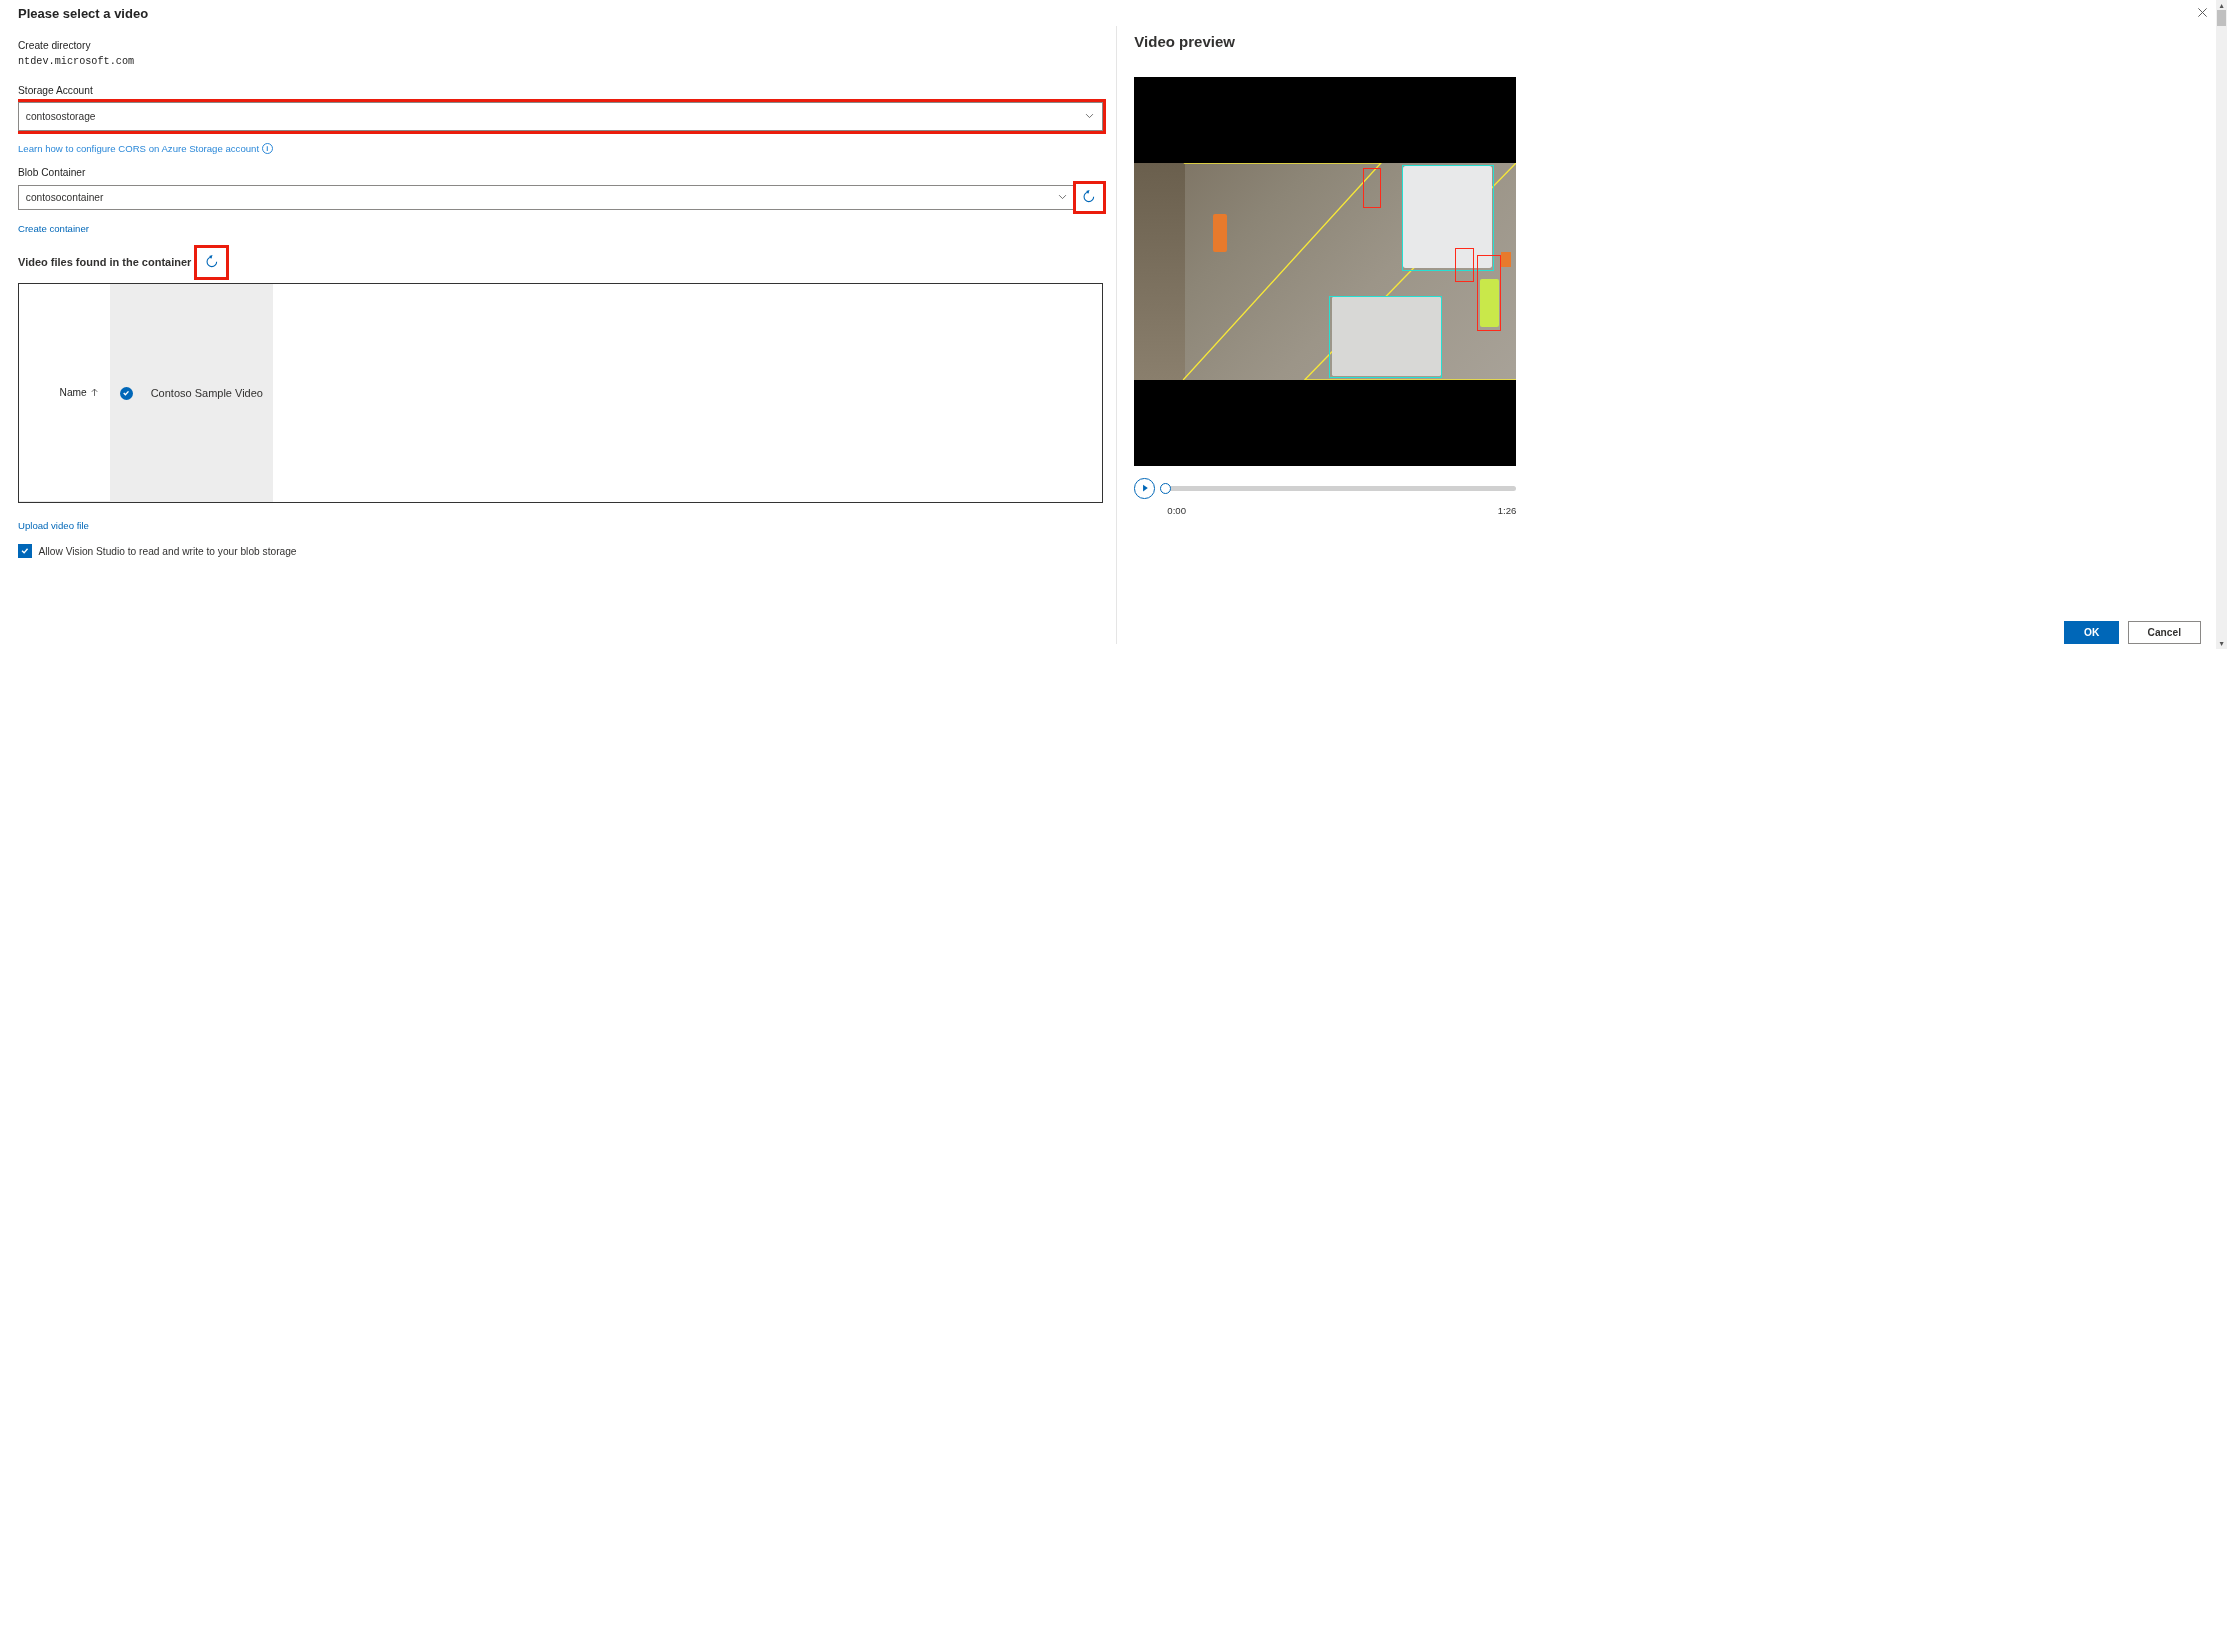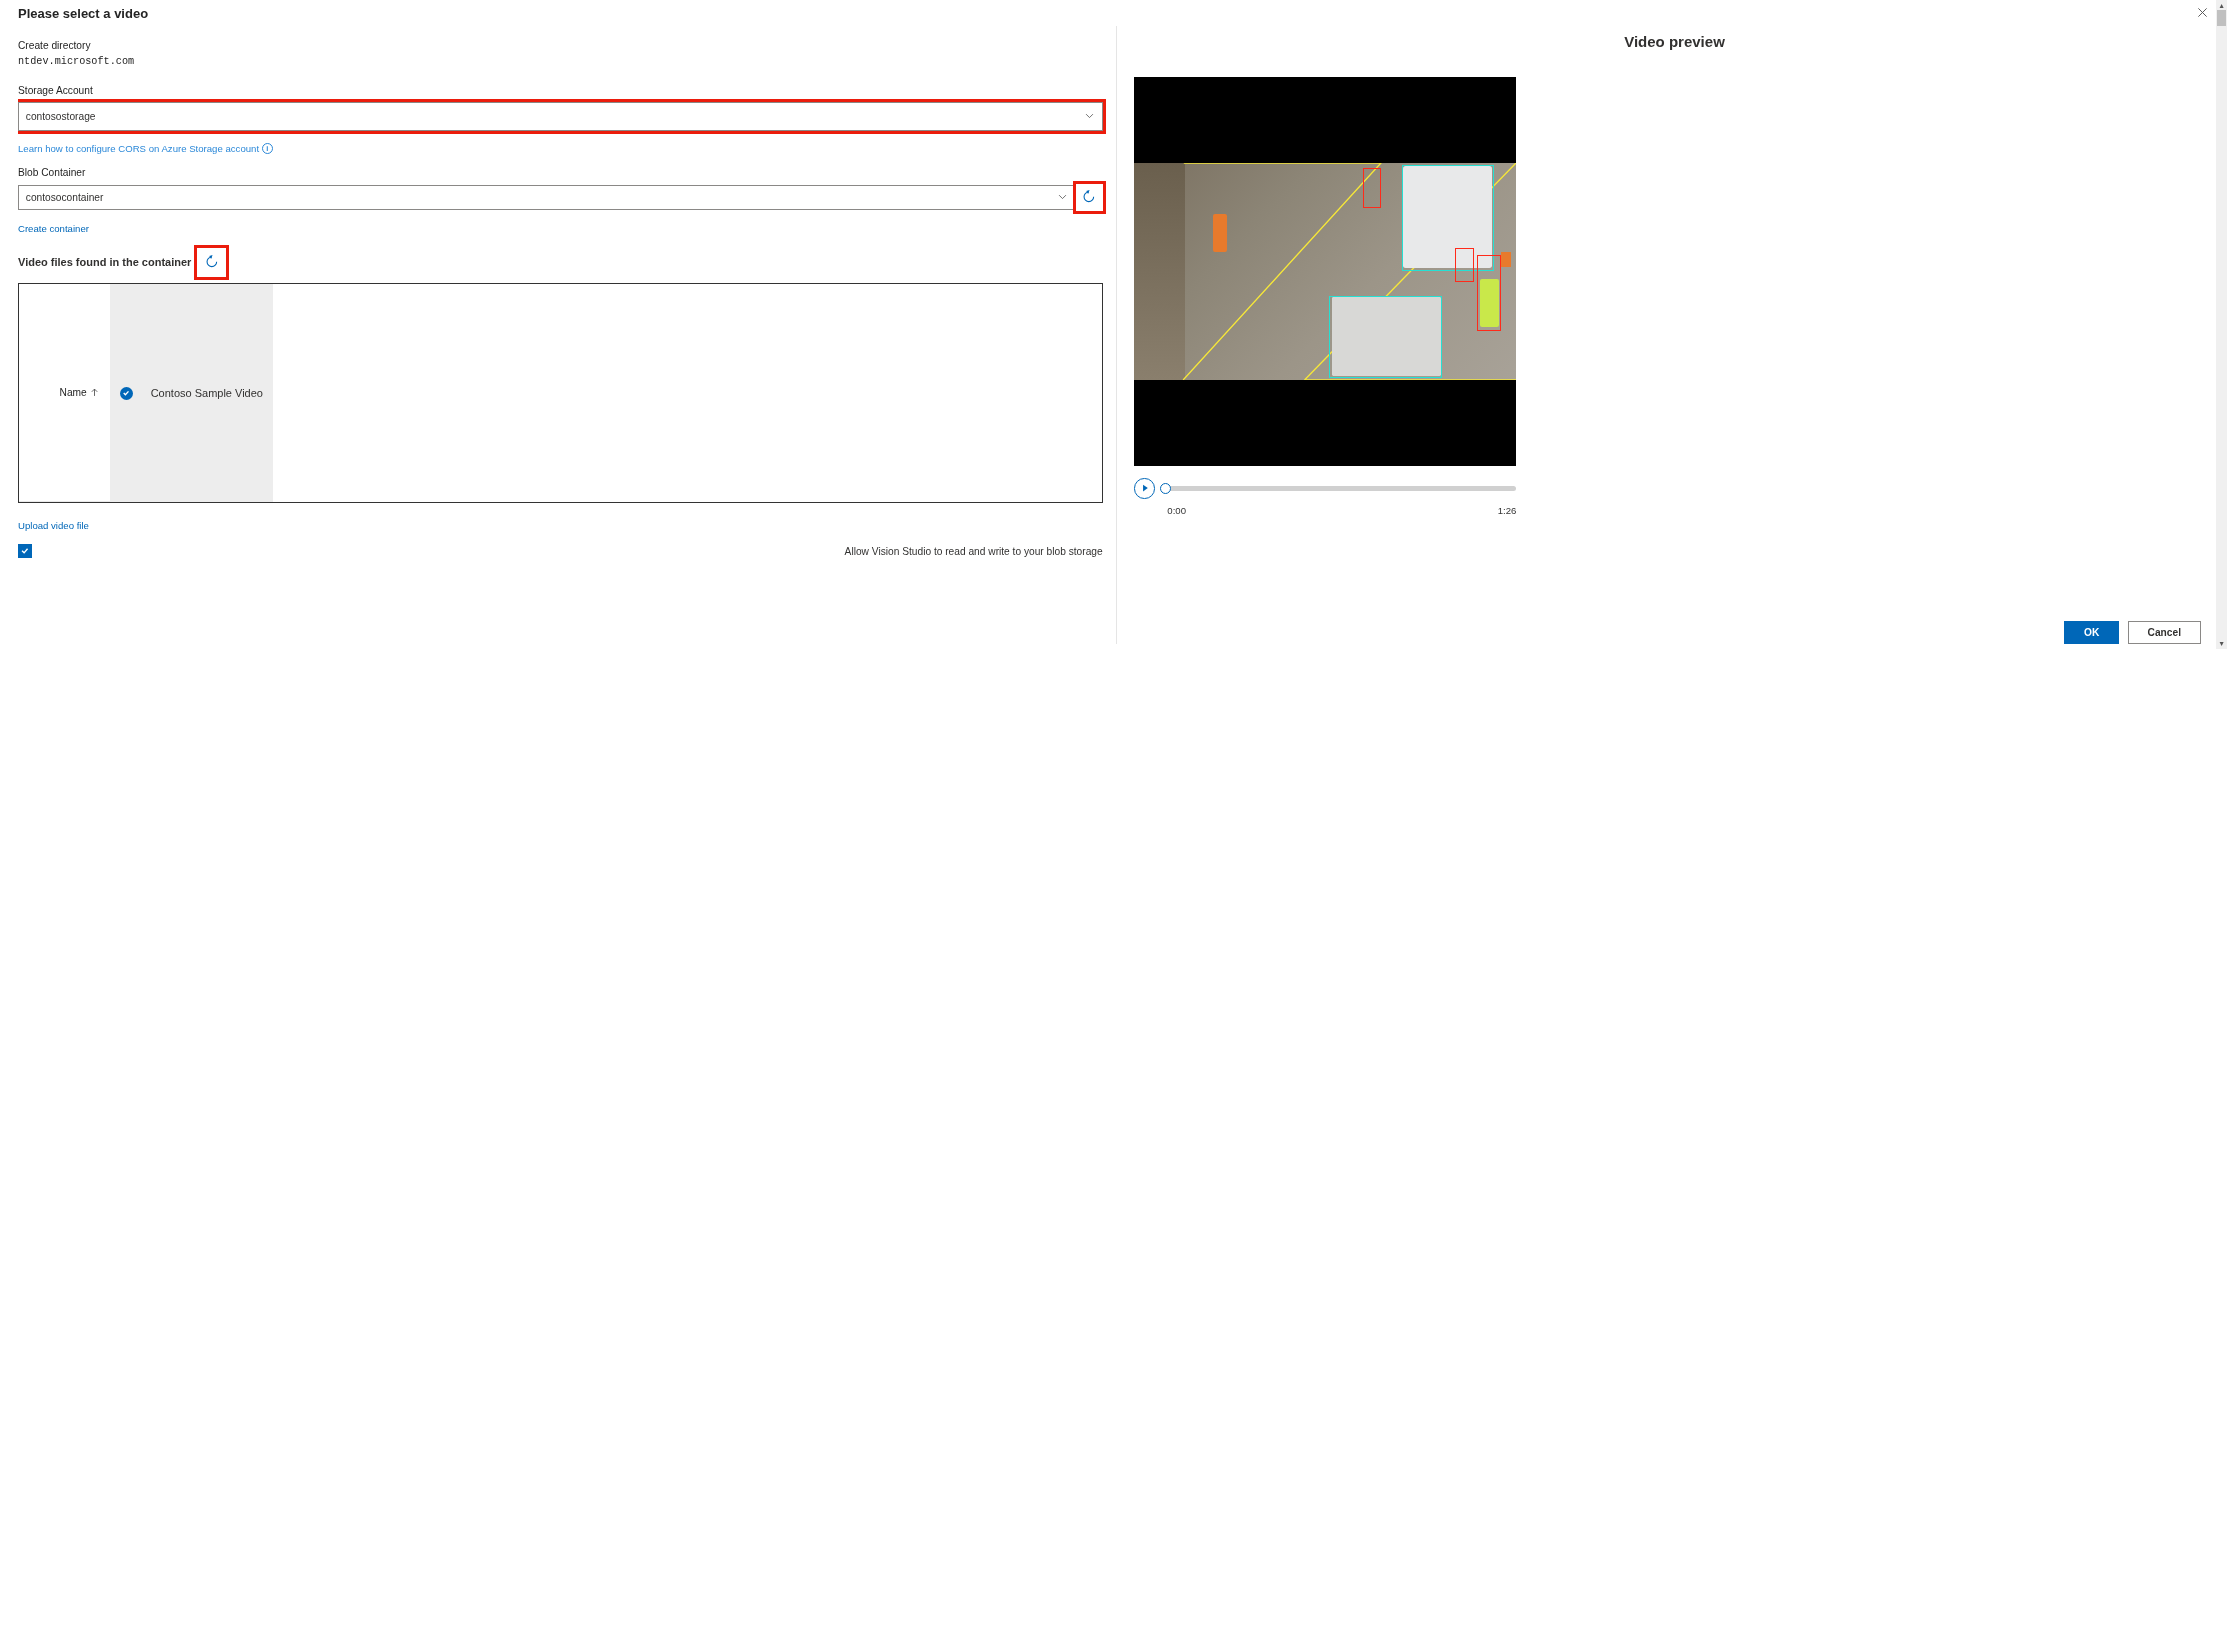--- a/index.html
+++ b/index.html
@@ -19,21 +19,20 @@
   .left-col {
     width: 50%;
     padding-right: 13.7px;
     overflow: hidden;
   }
   .right-col {
     width: 50%;
     padding-left: 17px;
     border-left: 0.7px solid #e5e5e5;
     margin-top: 20.5px;
-    text-align: center;
   }
   .dialog-title {
     font-size: 13px;
     font-weight: 600;
     color: #242424;
     margin-bottom: 19px;
   }
   .close-btn {
     position: absolute;
     top: 6.8px;
@@ -139,21 +138,21 @@
     padding: 8.2px 9.6px;
     background: #ededed;
   }
   .radiocheck {
     width: 13.7px; height: 13.7px;
     border-radius: 50%;
     background: #0067b8;
     display: flex; align-items: center; justify-content: center;
   }
   .upload-link { margin-top: 8.2px; }
-  .allow-row { display: flex; align-items: center; gap: 6.8px; margin-top: 13.7px; justify-content: space-between; }
+  .allow-row { display: flex; align-items: center; gap: 6.8px; margin-top: 13.7px; }
   .chkbox {
     width: 13.7px; height: 13.7px;
     background: #0067b8;
     display: flex; align-items: center; justify-content: center;
     cursor: pointer;
   }
   .preview-title { font-size: 15px; font-weight: 600; margin-bottom: 27px; margin-top: 6.8px;}
   .video-box {
     width: 382px;
     height: 389px;

